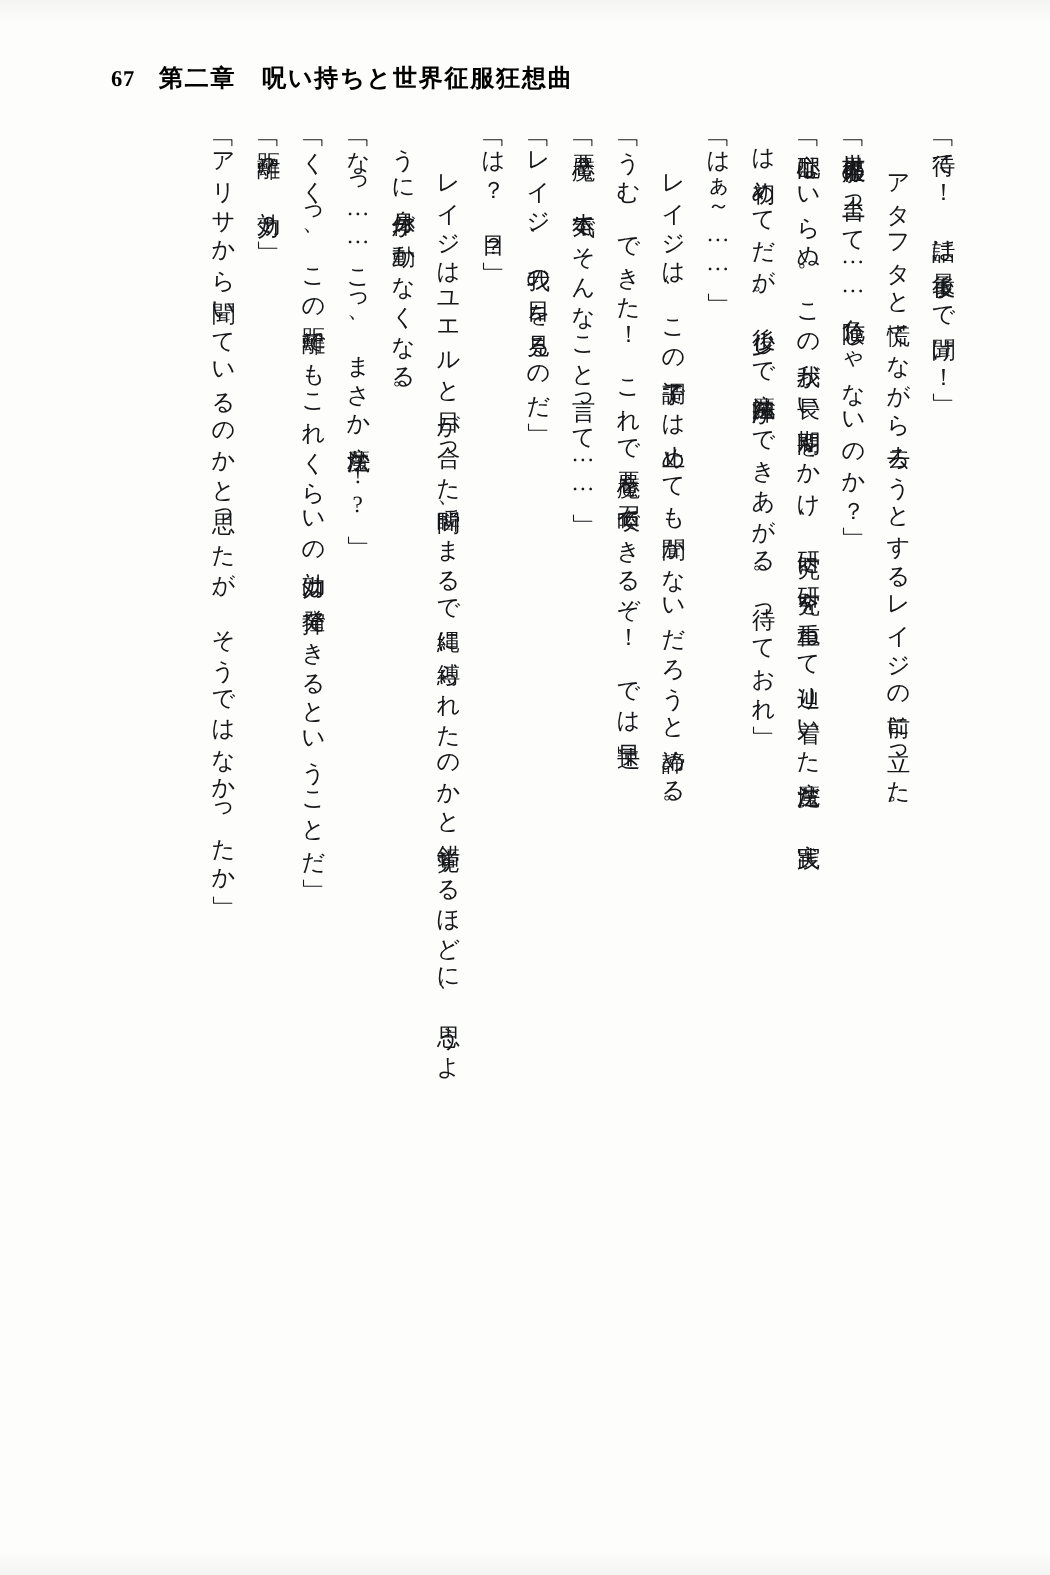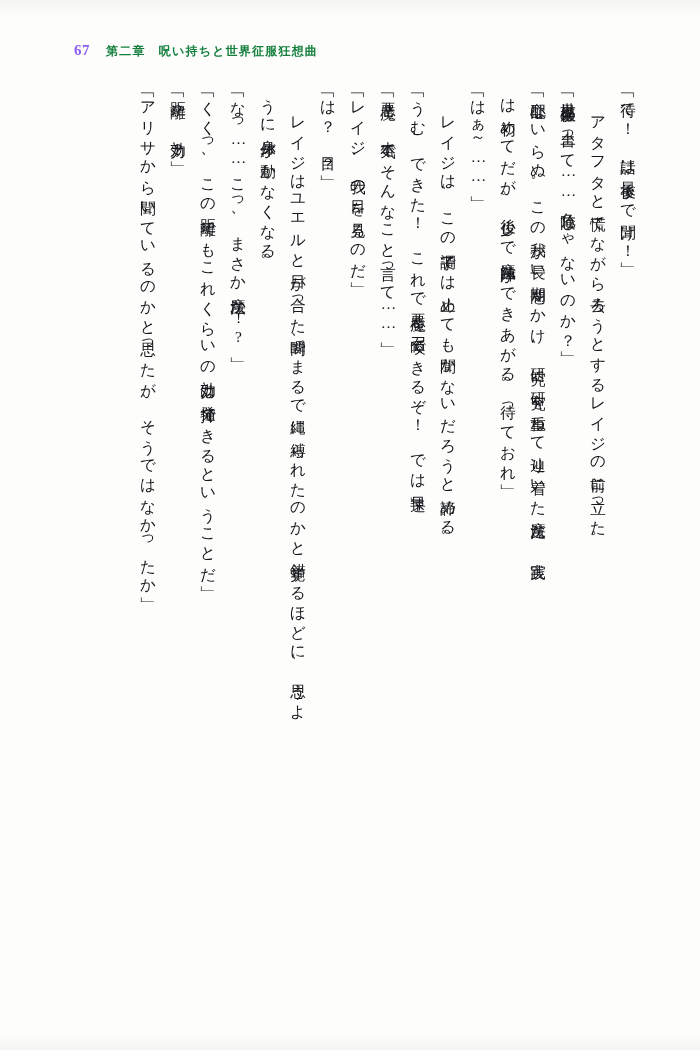--- a/index.html
+++ b/index.html
@@ -26,27 +26,27 @@
     left: 74px;
     display: flex;
     align-items: baseline;
     gap: 16px;
     white-space: nowrap;
   }
   .page-number {
     font-size: 15px;
     font-weight: bold;
     letter-spacing: 0.5px;
-    color: #8b5cf6;
+    color: #000000;
   }
   .chapter-title {
-    font-size: 12px;
+    font-size: 16px;
     font-weight: bold;
     letter-spacing: 1.2px;
-    color: #15803d;
+    color: #000000;
   }
   
   .body-area {
     position: absolute;
     top: 88px;
     right: 64px;
     bottom: 60px;
     left: 70px;
     display: flex;
     flex-direction: row-reverse;

